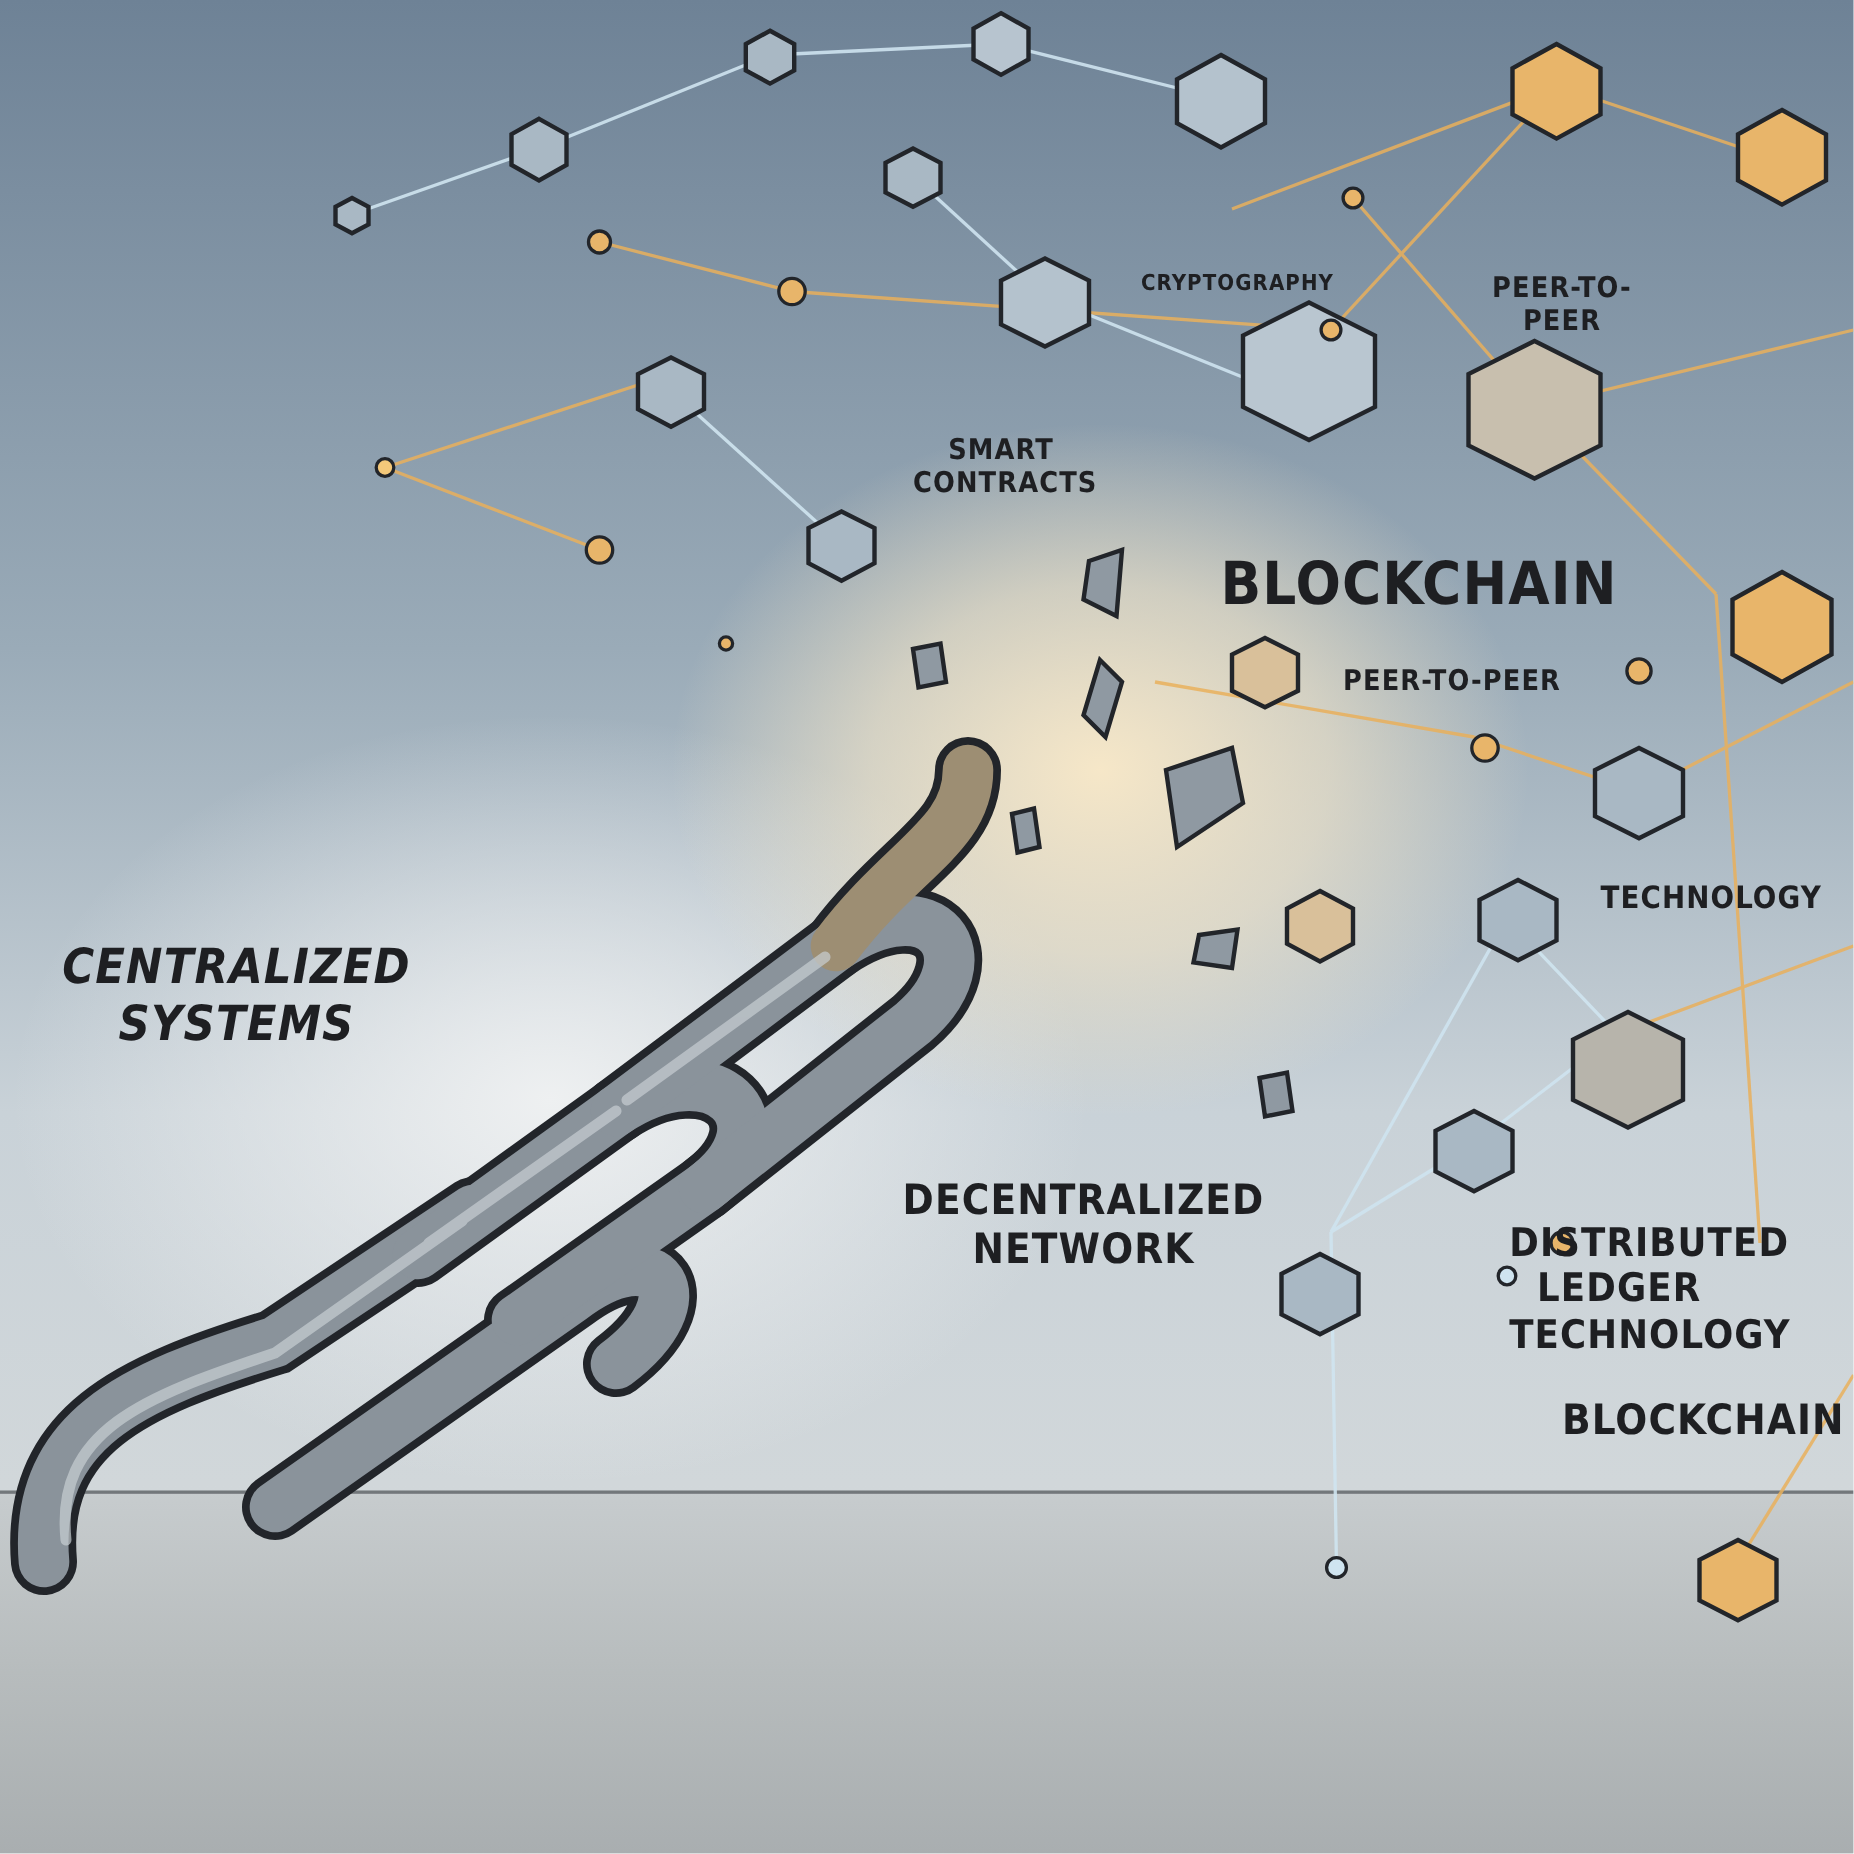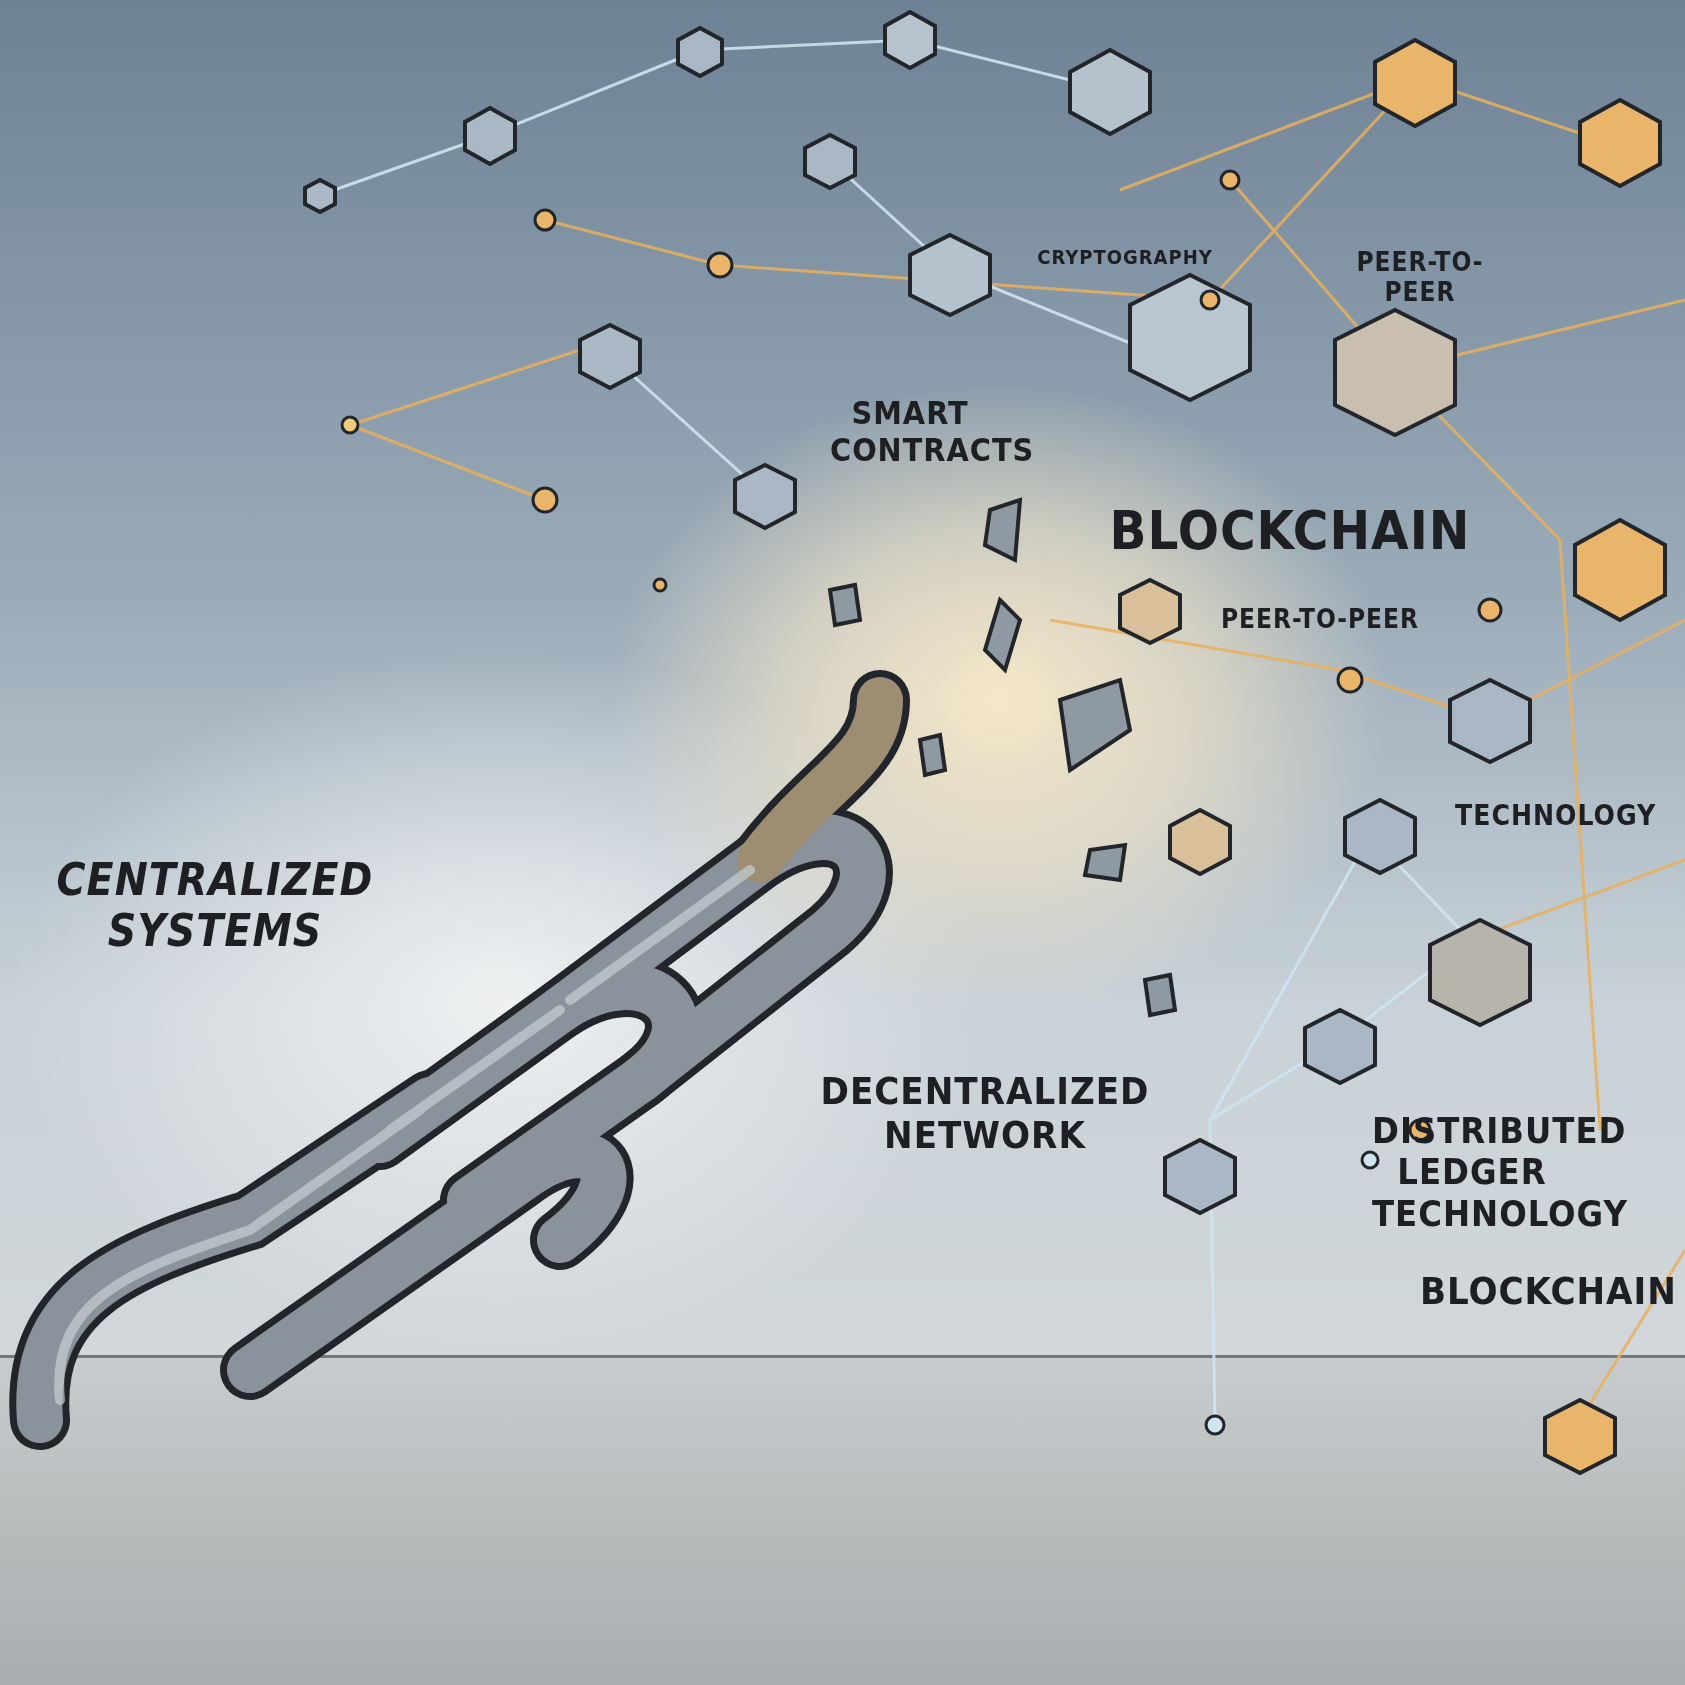--- a/index.html
+++ b/index.html
@@ -125,21 +125,21 @@
     <path d="M1000 600 L1020 620 L1005 670 L985 650 Z"></path>
     <path d="M1145 980 L1170 975 L1175 1010 L1150 1015 Z"></path>
     <path d="M920 740 L940 735 L945 770 L925 775 Z"></path>
   </g>
 </svg>
 
 <div class="label" style="left:45px;top:855px;width:340px;font-size:44px;font-style:italic;">CENTRALIZED
 SYSTEMS</div>
 <div class="label" style="left:820px;top:1070px;width:330px;font-size:38px;text-align:center;">DECENTRALIZED
 NETWORK</div>
-<div class="label" style="left:830px;top:395px;width:160px;font-size:32px;">SMART
+<div class="label" style="left:830px;top:395px;width:160px;font-size:26px;">SMART
 CONTRACTS</div>
 <div class="label" style="left:1025px;top:225px;width:200px;font-size:20px;margin-top:21px;">CRYPTOGRAPHY</div>
 <div class="label" style="left:1325px;top:248px;width:190px;font-size:26px;">PEER-TO-PEER</div>
 <div class="label" style="left:1100px;top:500px;width:380px;font-size:54px;">BLOCKCHAIN</div>
 <div class="label" style="left:1220px;top:605px;width:200px;font-size:26px;">PEER-TO-PEER</div>
 <div class="label" style="left:1455px;top:800px;width:170px;font-size:28px;">TECHNOLOGY</div>
 <div class="label" style="left:1372px;top:1110px;width:200px;font-size:36px;">DISTRIBUTED
 LEDGER
 TECHNOLOGY</div>
 <div class="label" style="left:1420px;top:1270px;width:240px;font-size:38px;">BLOCKCHAIN</div>

